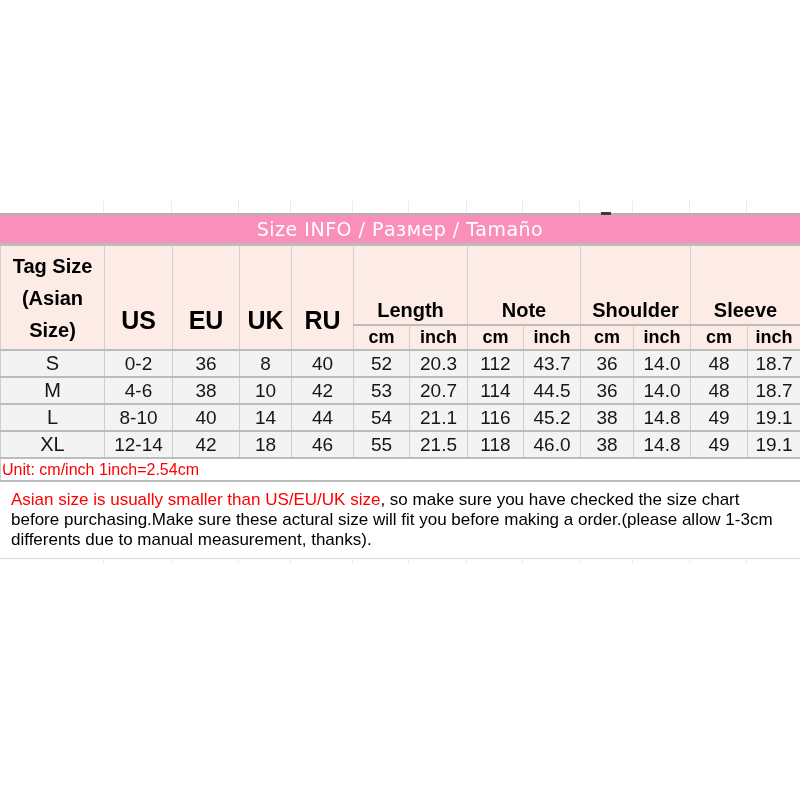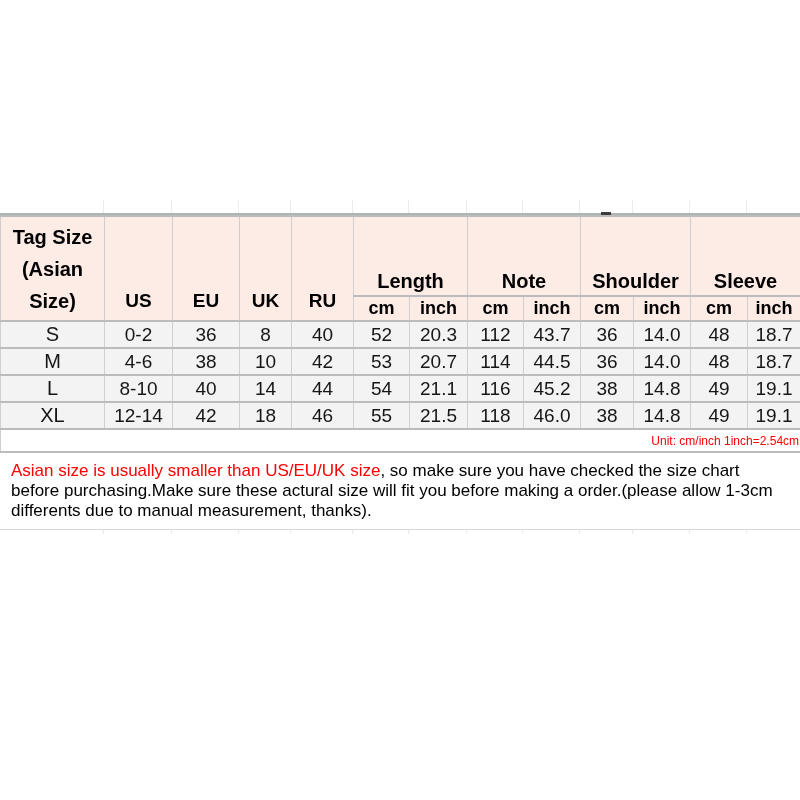--- a/index.html
+++ b/index.html
@@ -52,32 +52,32 @@
   }
   thead td {
     background: #fdebe5; color: #000;
     font-weight: bold; text-align: center;
   }
   td.corner {
     font-size: 20px; line-height: 32px;
     vertical-align: bottom; padding-bottom: 3px;
     white-space: pre-line;
   }
-  td.sys { font-size: 19px; vertical-align: bottom; padding-bottom: 8px; }
+  td.sys { font-size: 25px; vertical-align: bottom; padding-bottom: 14px; }
   td.grp { font-size: 20px; height: 80px; vertical-align: bottom; padding-bottom: 2px; }
   tr.subrow td { font-size: 18px; height: 25px; vertical-align: middle; }
   tbody td {
     background: #f3f3f3; color: #161616;
     font-size: 19px; text-align: center;
     height: 26px; vertical-align: middle;
   }
   tbody td:first-child { font-size: 20px; }
   tfoot td.unit {
     background: #ffffff; color: #fe0000;
-    font-size: 12px; text-align: right;
+    font-size: 16px; text-align: left;
     height: 23px; vertical-align: middle; border-radius: 13px;
   }
 
   .note { margin-top: 4px; padding-left: 3px; width: 795px; color: #000; }
   .note-label { font-size: 17px; line-height: 21px; }
   .note-text { margin: 8px; font-size: 17px; line-height: 20px; }
   .note-text .red { color: #fe0000; }
 
   .grid-remnant {
     margin-top: 3px;
@@ -106,20 +106,23 @@
         <div style="width: 53px;"></div>
         <div style="width: 57px;"></div>
         <div style="width: 57px;"></div>
         <div style="width: 53px;"></div>
       </div>
 
     <div class="top-line">
       <div class="dash"></div>
     </div>
 
+    <div class="title-bar">
+      <span>Size INFO / Размер / Tamaño</span>
+    </div>
 
     <table class="size-table">
       <colgroup>
           <col style="width: 104px;">
           <col style="width: 68px;">
           <col style="width: 67px;">
           <col style="width: 52px;">
           <col style="width: 62px;">
           <col style="width: 56px;">
           <col style="width: 58px;">

